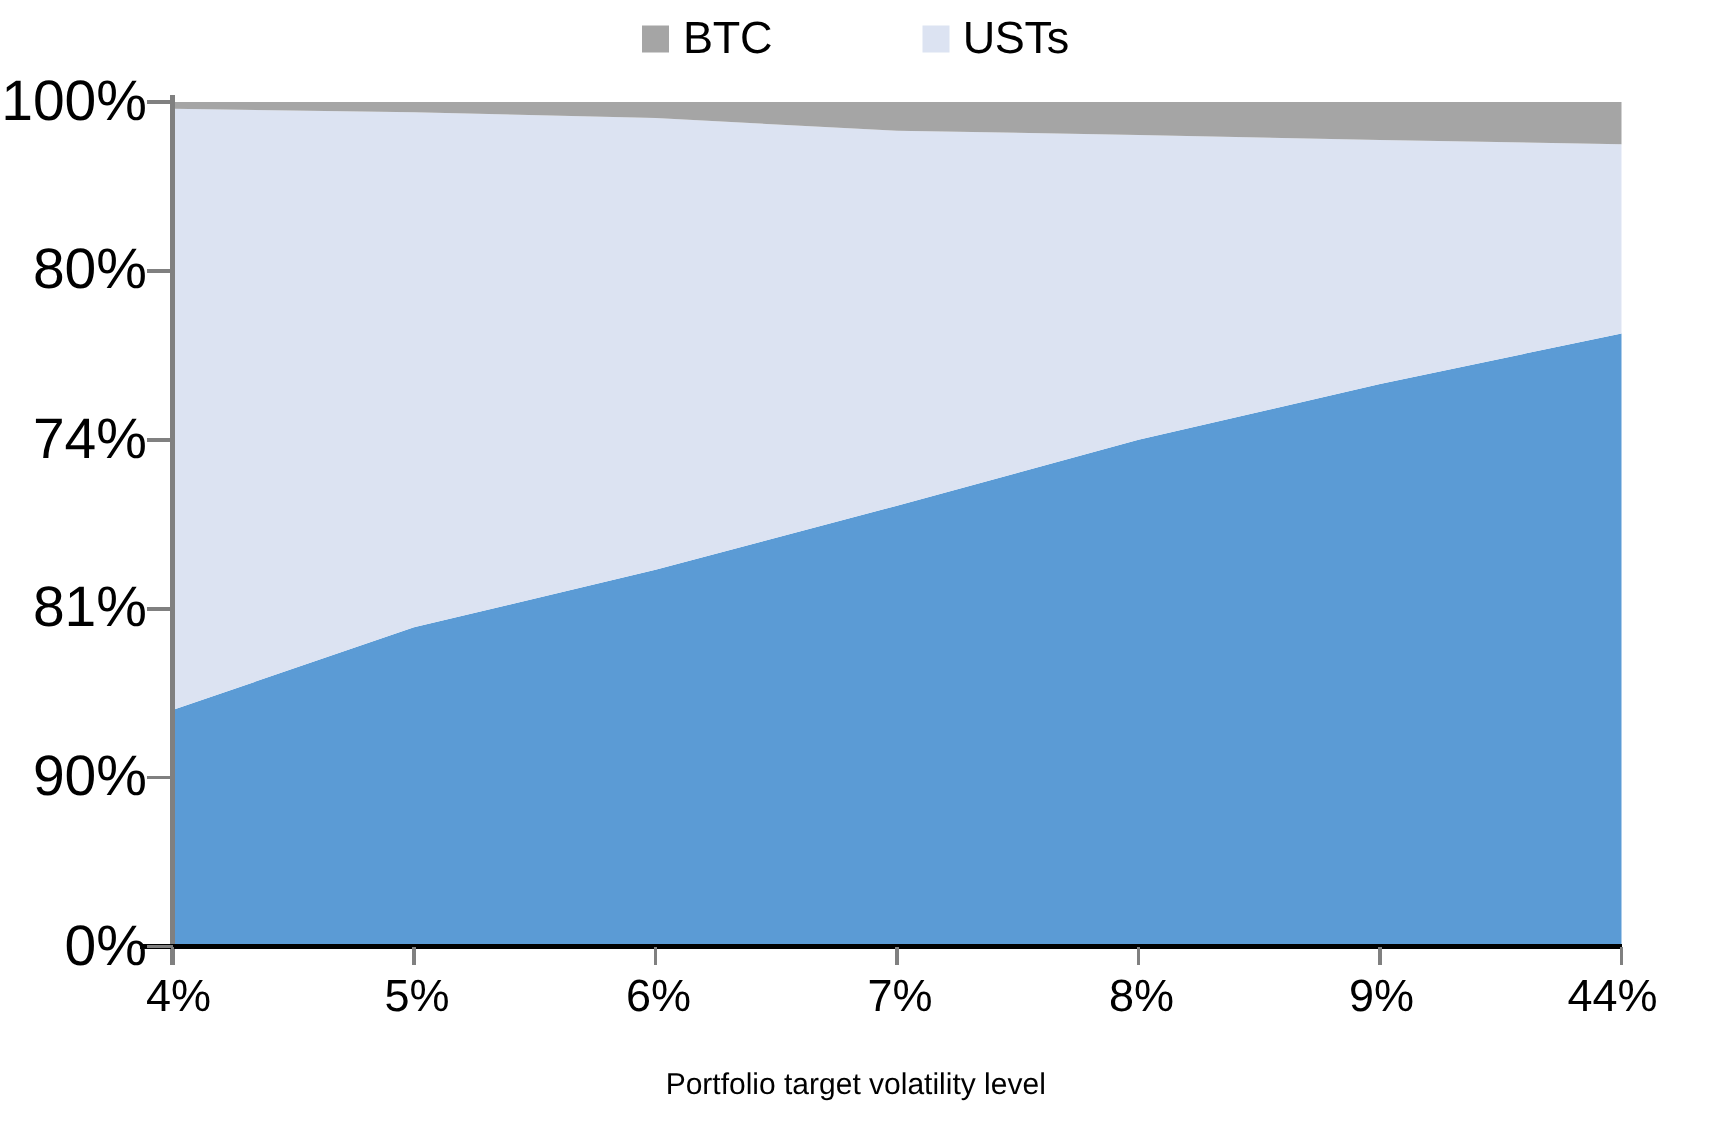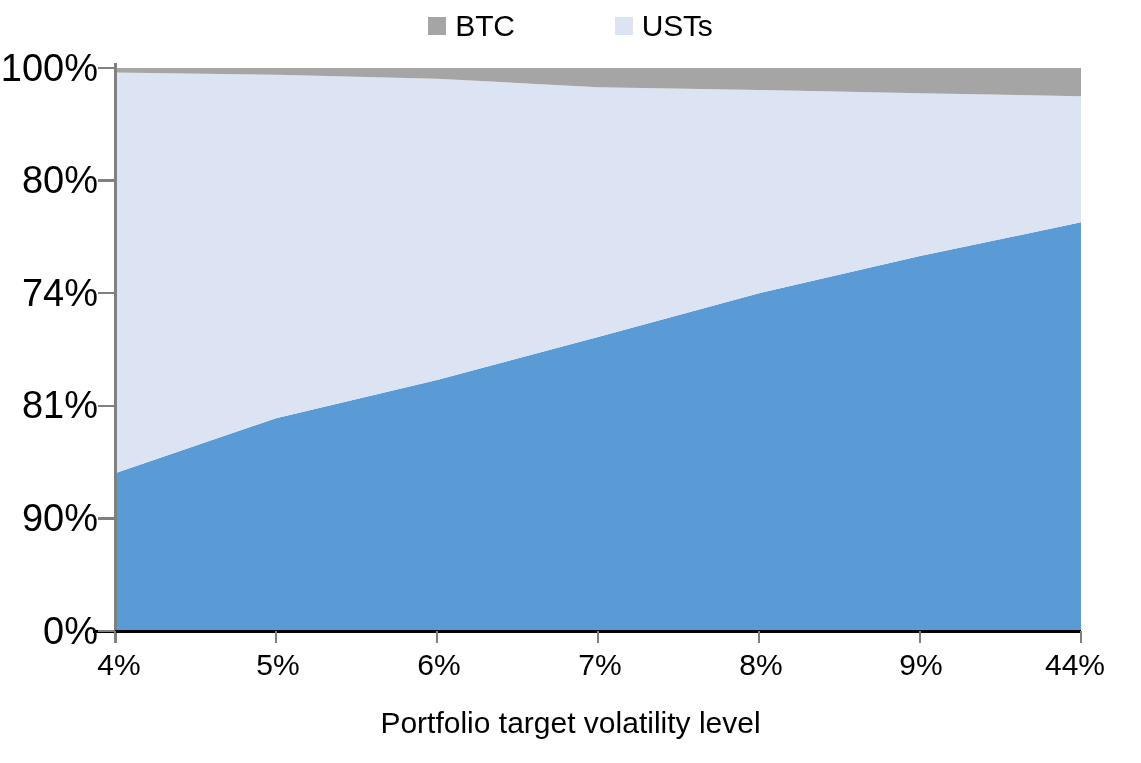--- a/index.html
+++ b/index.html
@@ -84,21 +84,21 @@
     white-space: nowrap;
     color: #000000;
     transform: translateX(-50%);
   }
   #xaxis-title {
     position: absolute;
     left: 0;
     top: 707px;
     width: 1141px;
     text-align: center;
-    font-size: 30px;
+    font-size: 20px;
     line-height: 32px;
     color: #000000;
   }
 </style>
 </head>
 <body>
 
 <div id="legend">
   <div class="legend-entry">
     <span class="legend-swatch" style="background:#A5A5A5"></span>

